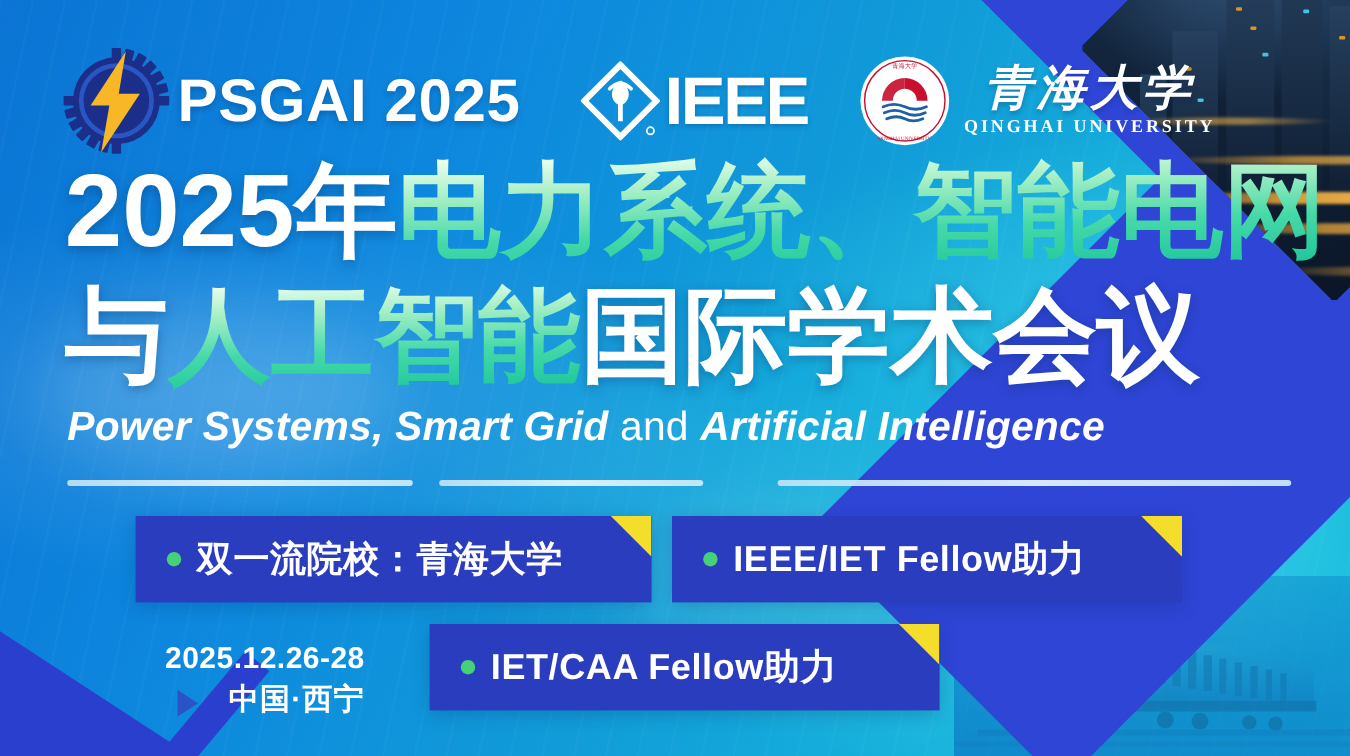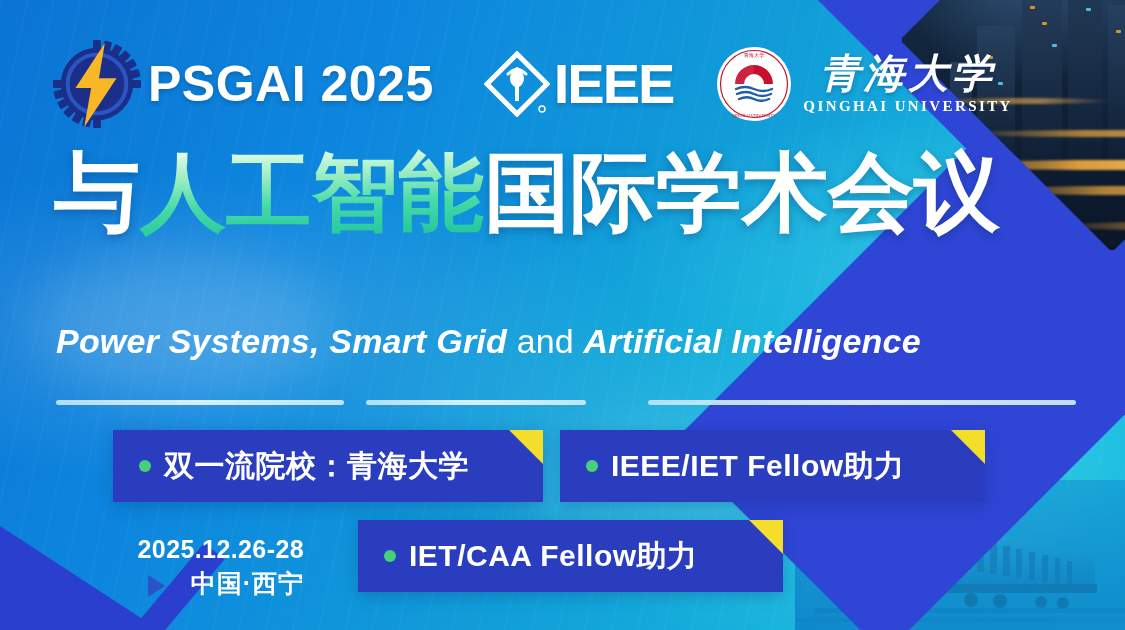--- a/index.html
+++ b/index.html
@@ -117,21 +117,21 @@
     -webkit-background-clip:text;background-clip:text;color:transparent;
     -webkit-text-fill-color:transparent;
   }
   .cn-line2{margin-top:16px;}
 
   
   .en-wrap{position:absolute;left:56px;top:318px;width:1020px;}
   .en1{color:#ffffff;font-size:34px;line-height:40px;font-weight:normal;letter-spacing:.3px;white-space:nowrap;}
   .en2{
     color:#ffffff;font-size:34px;line-height:44px;letter-spacing:.2px;
-    white-space:nowrap;margin-top:1px;
+    white-space:nowrap;margin-top:16px;
   }
   .en2 .em{font-weight:bold;font-style:italic;}
   .en2 .pl{font-weight:normal;font-style:normal;}
   .rules{position:absolute;left:56px;top:400px;width:1020px;height:7px;}
   .rule{position:absolute;height:5px;border-radius:3px;background:linear-gradient(90deg,#bfe3f7 0%,#e8f6ff 50%,#cfeaf9 100%);opacity:.92;}
 
   
   .badge{
     position:absolute;background:#2b3dbf;display:flex;align-items:center;
     overflow:hidden;box-shadow:0 4px 14px rgba(6,40,100,.25);
@@ -303,20 +303,23 @@
         <text x="39" y="72" font-size="4.2" fill="#c8102e" text-anchor="middle" font-family="'Liberation Serif',serif">QINGHAI UNIVERSITY</text>
       </svg>
       <div class="qh-names">
         <div class="qh-cn">青海大学</div>
         <div class="qh-en">QINGHAI UNIVERSITY</div>
       </div>
     </div>
   </div>
 
   <div class="cn-title">
+    <div class="cn-line">
+      <span class="w">2025年</span><span class="g">电力系统、智能电网</span>
+    </div>
     <div class="cn-line cn-line2">
       <span class="w">与</span><span class="g">人工智能</span><span class="w">国际学术会议</span>
     </div>
   </div>
 
   <div class="en-wrap">
     <div class="en2"><span class="em">Power Systems,</span><span class="pl"> </span><span class="em">Smart Grid</span><span class="pl"> and </span><span class="em">Artificial Intelligence</span></div>
   </div>
   <div class="rules">
     <div class="rule" style="left:0px;width:288px;"></div>

